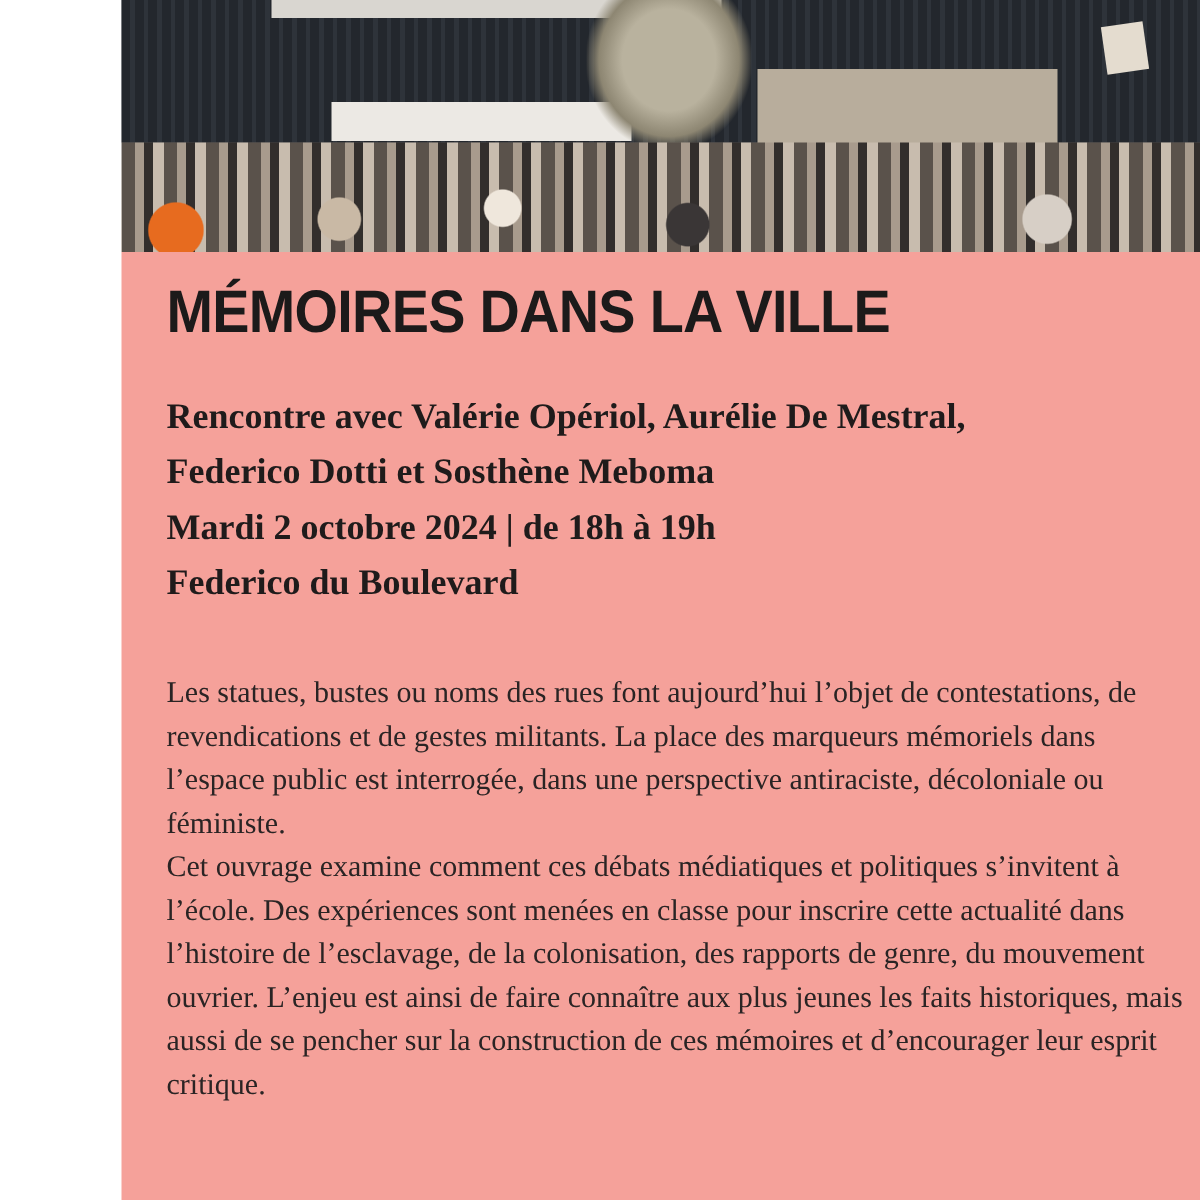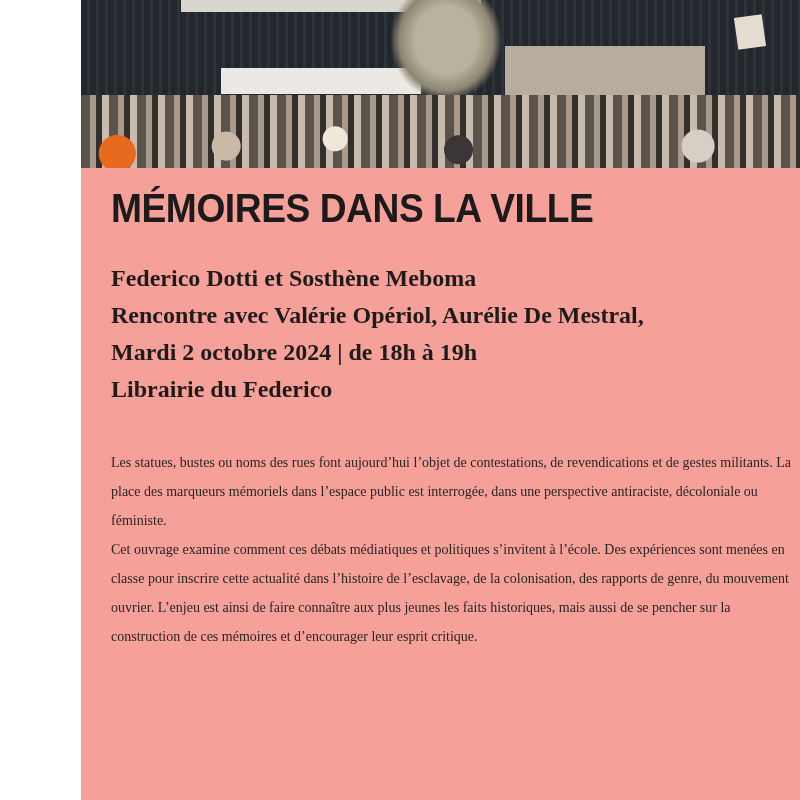--- a/index.html
+++ b/index.html
@@ -39,21 +39,21 @@
   }
   .details {
     position: absolute; left: 30px; top: 92px; margin: 0;
     font-family: "Liberation Serif", serif; font-weight: 700;
     font-size: 24px; line-height: 37px; color: #1f1b1b;
   }
   .details div { white-space: nowrap; }
   .body {
     position: absolute; left: 30px; top: 280px; width: 680px; margin: 0;
     font-family: "Liberation Serif", serif; font-weight: 400;
-    font-size: 14px; line-height: 29px; color: #2a2424;
+    font-size: 20px; line-height: 29px; color: #2a2424;
   }
   .body p { margin: 0; }
 </style>
 </head>
 <body>
 
 <div class="poster">
   <div class="photo" title="Crowd of protesters around a statue pedestal in a city street">
     <div class="building"></div>
     <div class="topband"></div>
@@ -63,24 +63,24 @@
       <div class="plaque"></div>
     </div>
     <div class="placard"></div>
     <div class="crowd"></div>
   </div>
 
   <div class="panel">
     <h1 class="title">MÉMOIRES DANS LA VILLE</h1>
 
     <div class="details">
+      <div>Rencontre avec Valérie Opériol, Aurélie De Mestral,</div>
       <div>Federico Dotti et Sosthène Meboma</div>
-      <div>Rencontre avec Valérie Opériol, Aurélie De Mestral,</div>
       <div>Mardi 2 octobre 2024 | de 18h à 19h</div>
-      <div>Librairie du Federico</div>
+      <div>Federico du Boulevard</div>
     </div>
 
     <div class="body">
       <p>Les statues, bustes ou noms des rues font aujourd’hui l’objet de contestations, de revendications et de gestes militants. La place des marqueurs mémoriels dans l’espace public est interrogée, dans une perspective antiraciste, décoloniale ou féministe.</p>
       <p>Cet ouvrage examine comment ces débats médiatiques et politiques s’invitent à l’école. Des expériences sont menées en classe pour inscrire cette actualité dans l’histoire de l’esclavage, de la colonisation, des rapports de genre, du mouvement ouvrier. L’enjeu est ainsi de faire connaître aux plus jeunes les faits historiques, mais aussi de se pencher sur la construction de ces mémoires et d’encourager leur esprit critique.</p>
     </div>
   </div>
 </div>
 
 </body></html>

